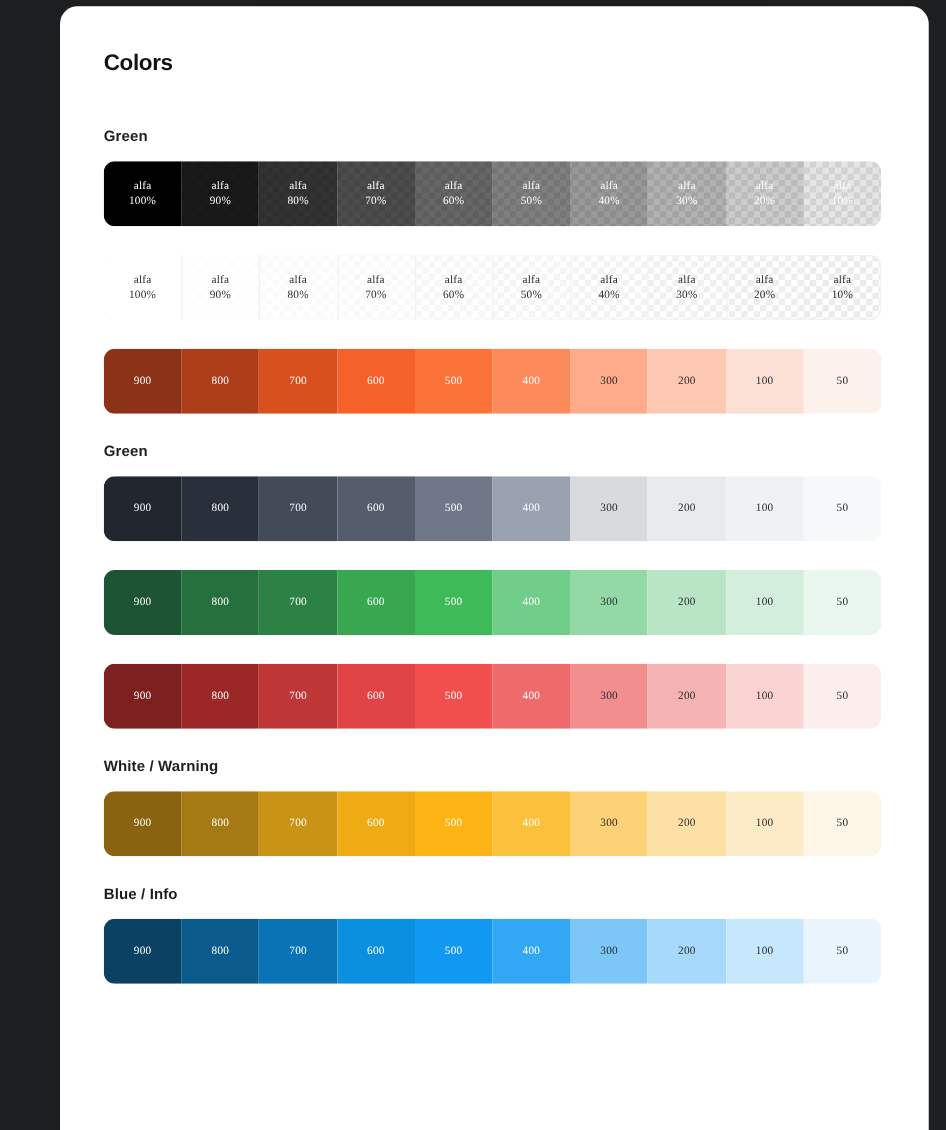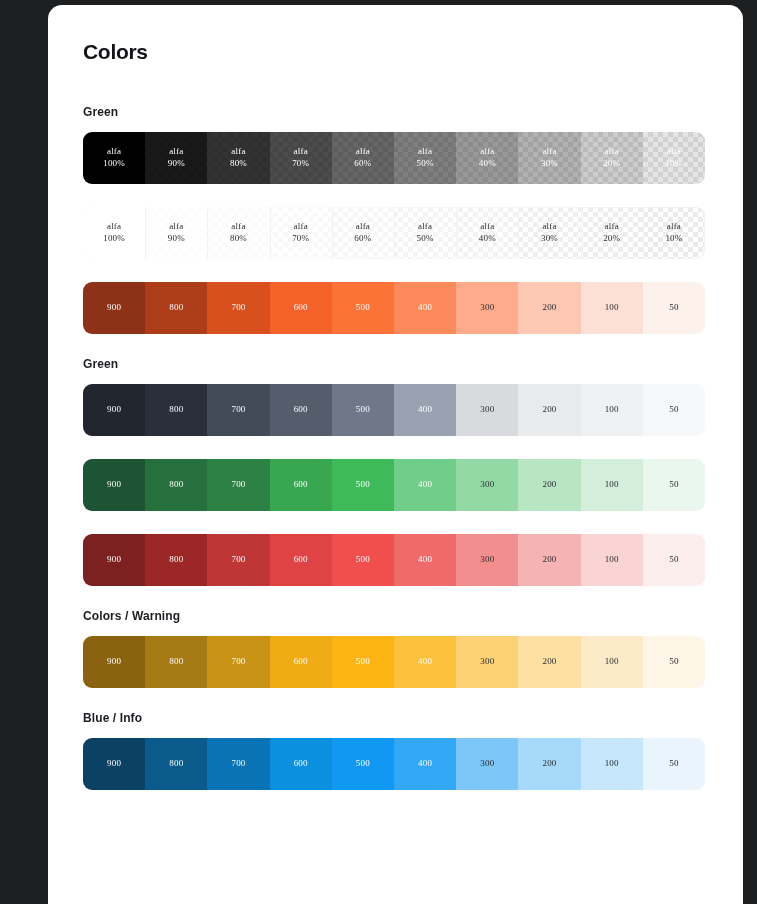--- a/index.html
+++ b/index.html
@@ -25,21 +25,21 @@
     background: #ffffff;
     border-radius: 14px 14px 0 0;
     overflow: hidden;
   }
 
   #inner {
     padding: 36px 35px 0 35px;
   }
 
   #page-title {
-    font-size: 21px;
+    font-size: 18px;
     font-weight: bold;
     color: #121317;
     letter-spacing: -0.3px;
     line-height: 1;
     margin-bottom: 43px;
   }
 
   .section { margin-bottom: 23px; }
 
   .section-label {
@@ -331,21 +331,21 @@
             </div>
             <div class="swatch dark-text" style="background-color: rgb(250, 211, 211);">
               <span class="s-value">100</span>
             </div>
             <div class="swatch dark-text" style="background-color: rgb(253, 238, 238);">
               <span class="s-value">50</span>
             </div>
           </div>
         </div>
         <div class="section">
-          <div class="section-label">Colors / Warning</div>
+          <div class="section-label">White / Warning</div>
           <div class="strip">
             <div class="swatch light-text" style="background-color: rgb(138, 99, 16);">
               <span class="s-value">900</span>
             </div>
             <div class="swatch light-text" style="background-color: rgb(165, 122, 21);">
               <span class="s-value">800</span>
             </div>
             <div class="swatch light-text" style="background-color: rgb(201, 148, 22);">
               <span class="s-value">700</span>
             </div>

